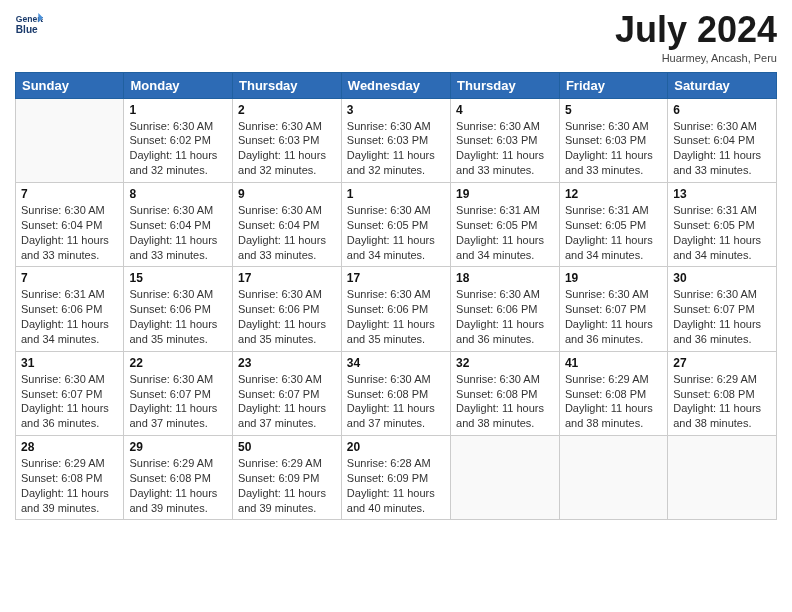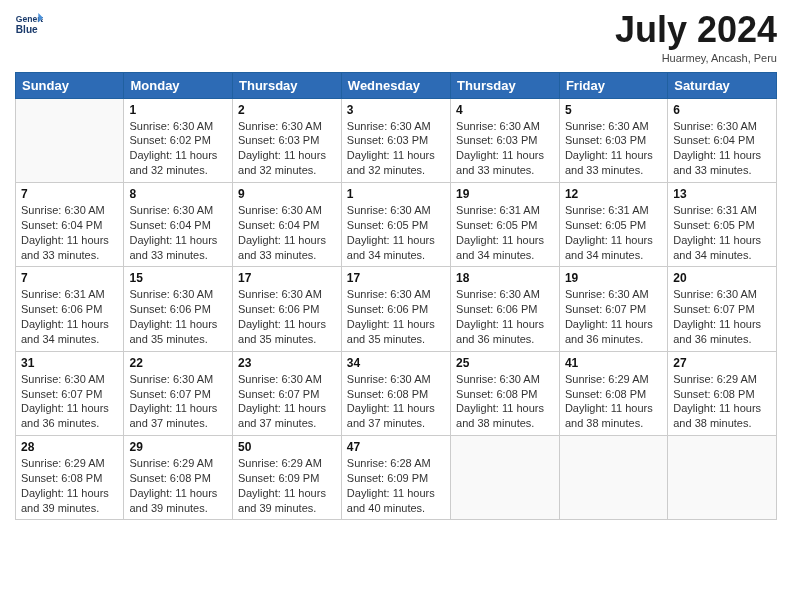--- a/index.html
+++ b/index.html
@@ -194,21 +194,21 @@
           </td>
           <td>
             <span class="day-num">18</span>
             <div class="day-info">Sunrise: 6:30 AM<br>Sunset: 6:06 PM<br>Daylight: 11 hours and 36 minutes.</div>
           </td>
           <td>
             <span class="day-num">19</span>
             <div class="day-info">Sunrise: 6:30 AM<br>Sunset: 6:07 PM<br>Daylight: 11 hours and 36 minutes.</div>
           </td>
           <td>
-            <span class="day-num">20</span>
+            <span class="day-num">30</span>
             <div class="day-info">Sunrise: 6:30 AM<br>Sunset: 6:07 PM<br>Daylight: 11 hours and 36 minutes.</div>
           </td>
         </tr>
         <tr>
           <td>
             <span class="day-num">31</span>
             <div class="day-info">Sunrise: 6:30 AM<br>Sunset: 6:07 PM<br>Daylight: 11 hours and 36 minutes.</div>
           </td>
           <td>
             <span class="day-num">22</span>
@@ -216,21 +216,21 @@
           </td>
           <td>
             <span class="day-num">23</span>
             <div class="day-info">Sunrise: 6:30 AM<br>Sunset: 6:07 PM<br>Daylight: 11 hours and 37 minutes.</div>
           </td>
           <td>
             <span class="day-num">34</span>
             <div class="day-info">Sunrise: 6:30 AM<br>Sunset: 6:08 PM<br>Daylight: 11 hours and 37 minutes.</div>
           </td>
           <td>
-            <span class="day-num">25</span>
+            <span class="day-num">32</span>
             <div class="day-info">Sunrise: 6:30 AM<br>Sunset: 6:08 PM<br>Daylight: 11 hours and 38 minutes.</div>
           </td>
           <td>
             <span class="day-num">41</span>
             <div class="day-info">Sunrise: 6:29 AM<br>Sunset: 6:08 PM<br>Daylight: 11 hours and 38 minutes.</div>
           </td>
           <td>
             <span class="day-num">27</span>
             <div class="day-info">Sunrise: 6:29 AM<br>Sunset: 6:08 PM<br>Daylight: 11 hours and 38 minutes.</div>
           </td>
@@ -242,21 +242,21 @@
           </td>
           <td>
             <span class="day-num">29</span>
             <div class="day-info">Sunrise: 6:29 AM<br>Sunset: 6:08 PM<br>Daylight: 11 hours and 39 minutes.</div>
           </td>
           <td>
             <span class="day-num">50</span>
             <div class="day-info">Sunrise: 6:29 AM<br>Sunset: 6:09 PM<br>Daylight: 11 hours and 39 minutes.</div>
           </td>
           <td>
-            <span class="day-num">47</span>
+            <span class="day-num">20</span>
             <div class="day-info">Sunrise: 6:28 AM<br>Sunset: 6:09 PM<br>Daylight: 11 hours and 40 minutes.</div>
           </td>
           <td class="empty"></td>
           <td class="empty"></td>
           <td class="empty"></td>
         </tr>
       </tbody>
   </table>
 </div>
 

